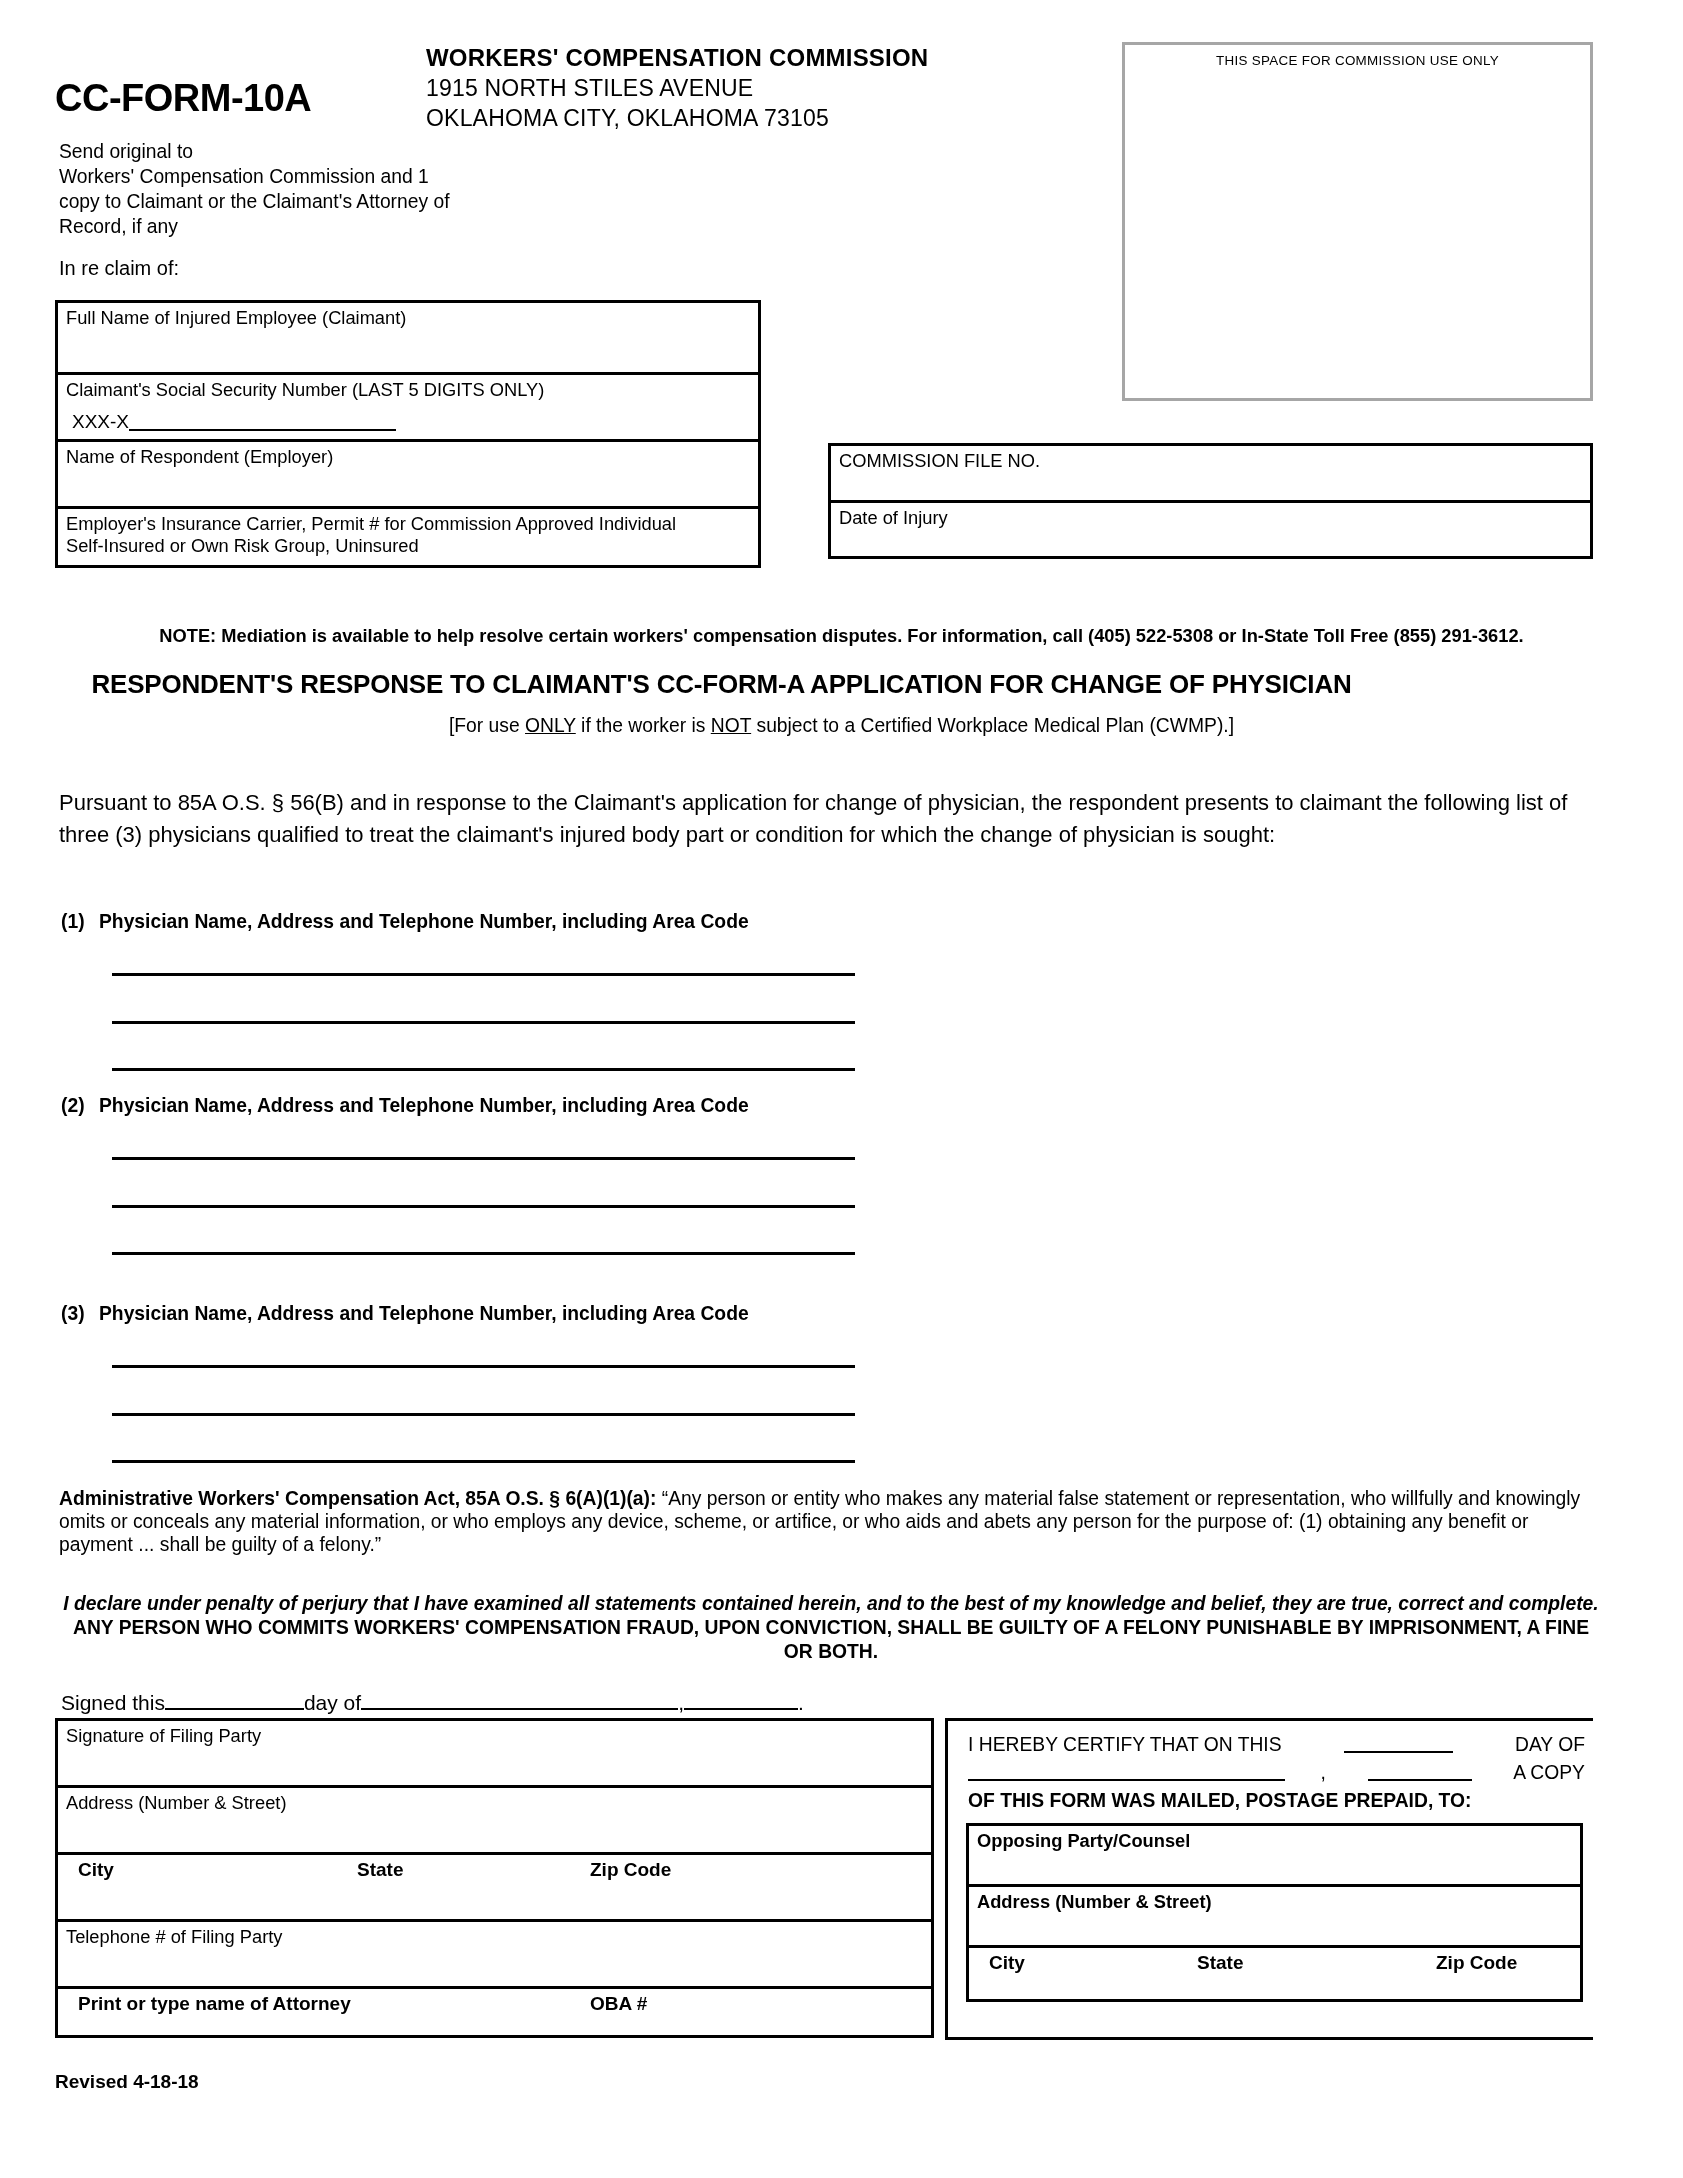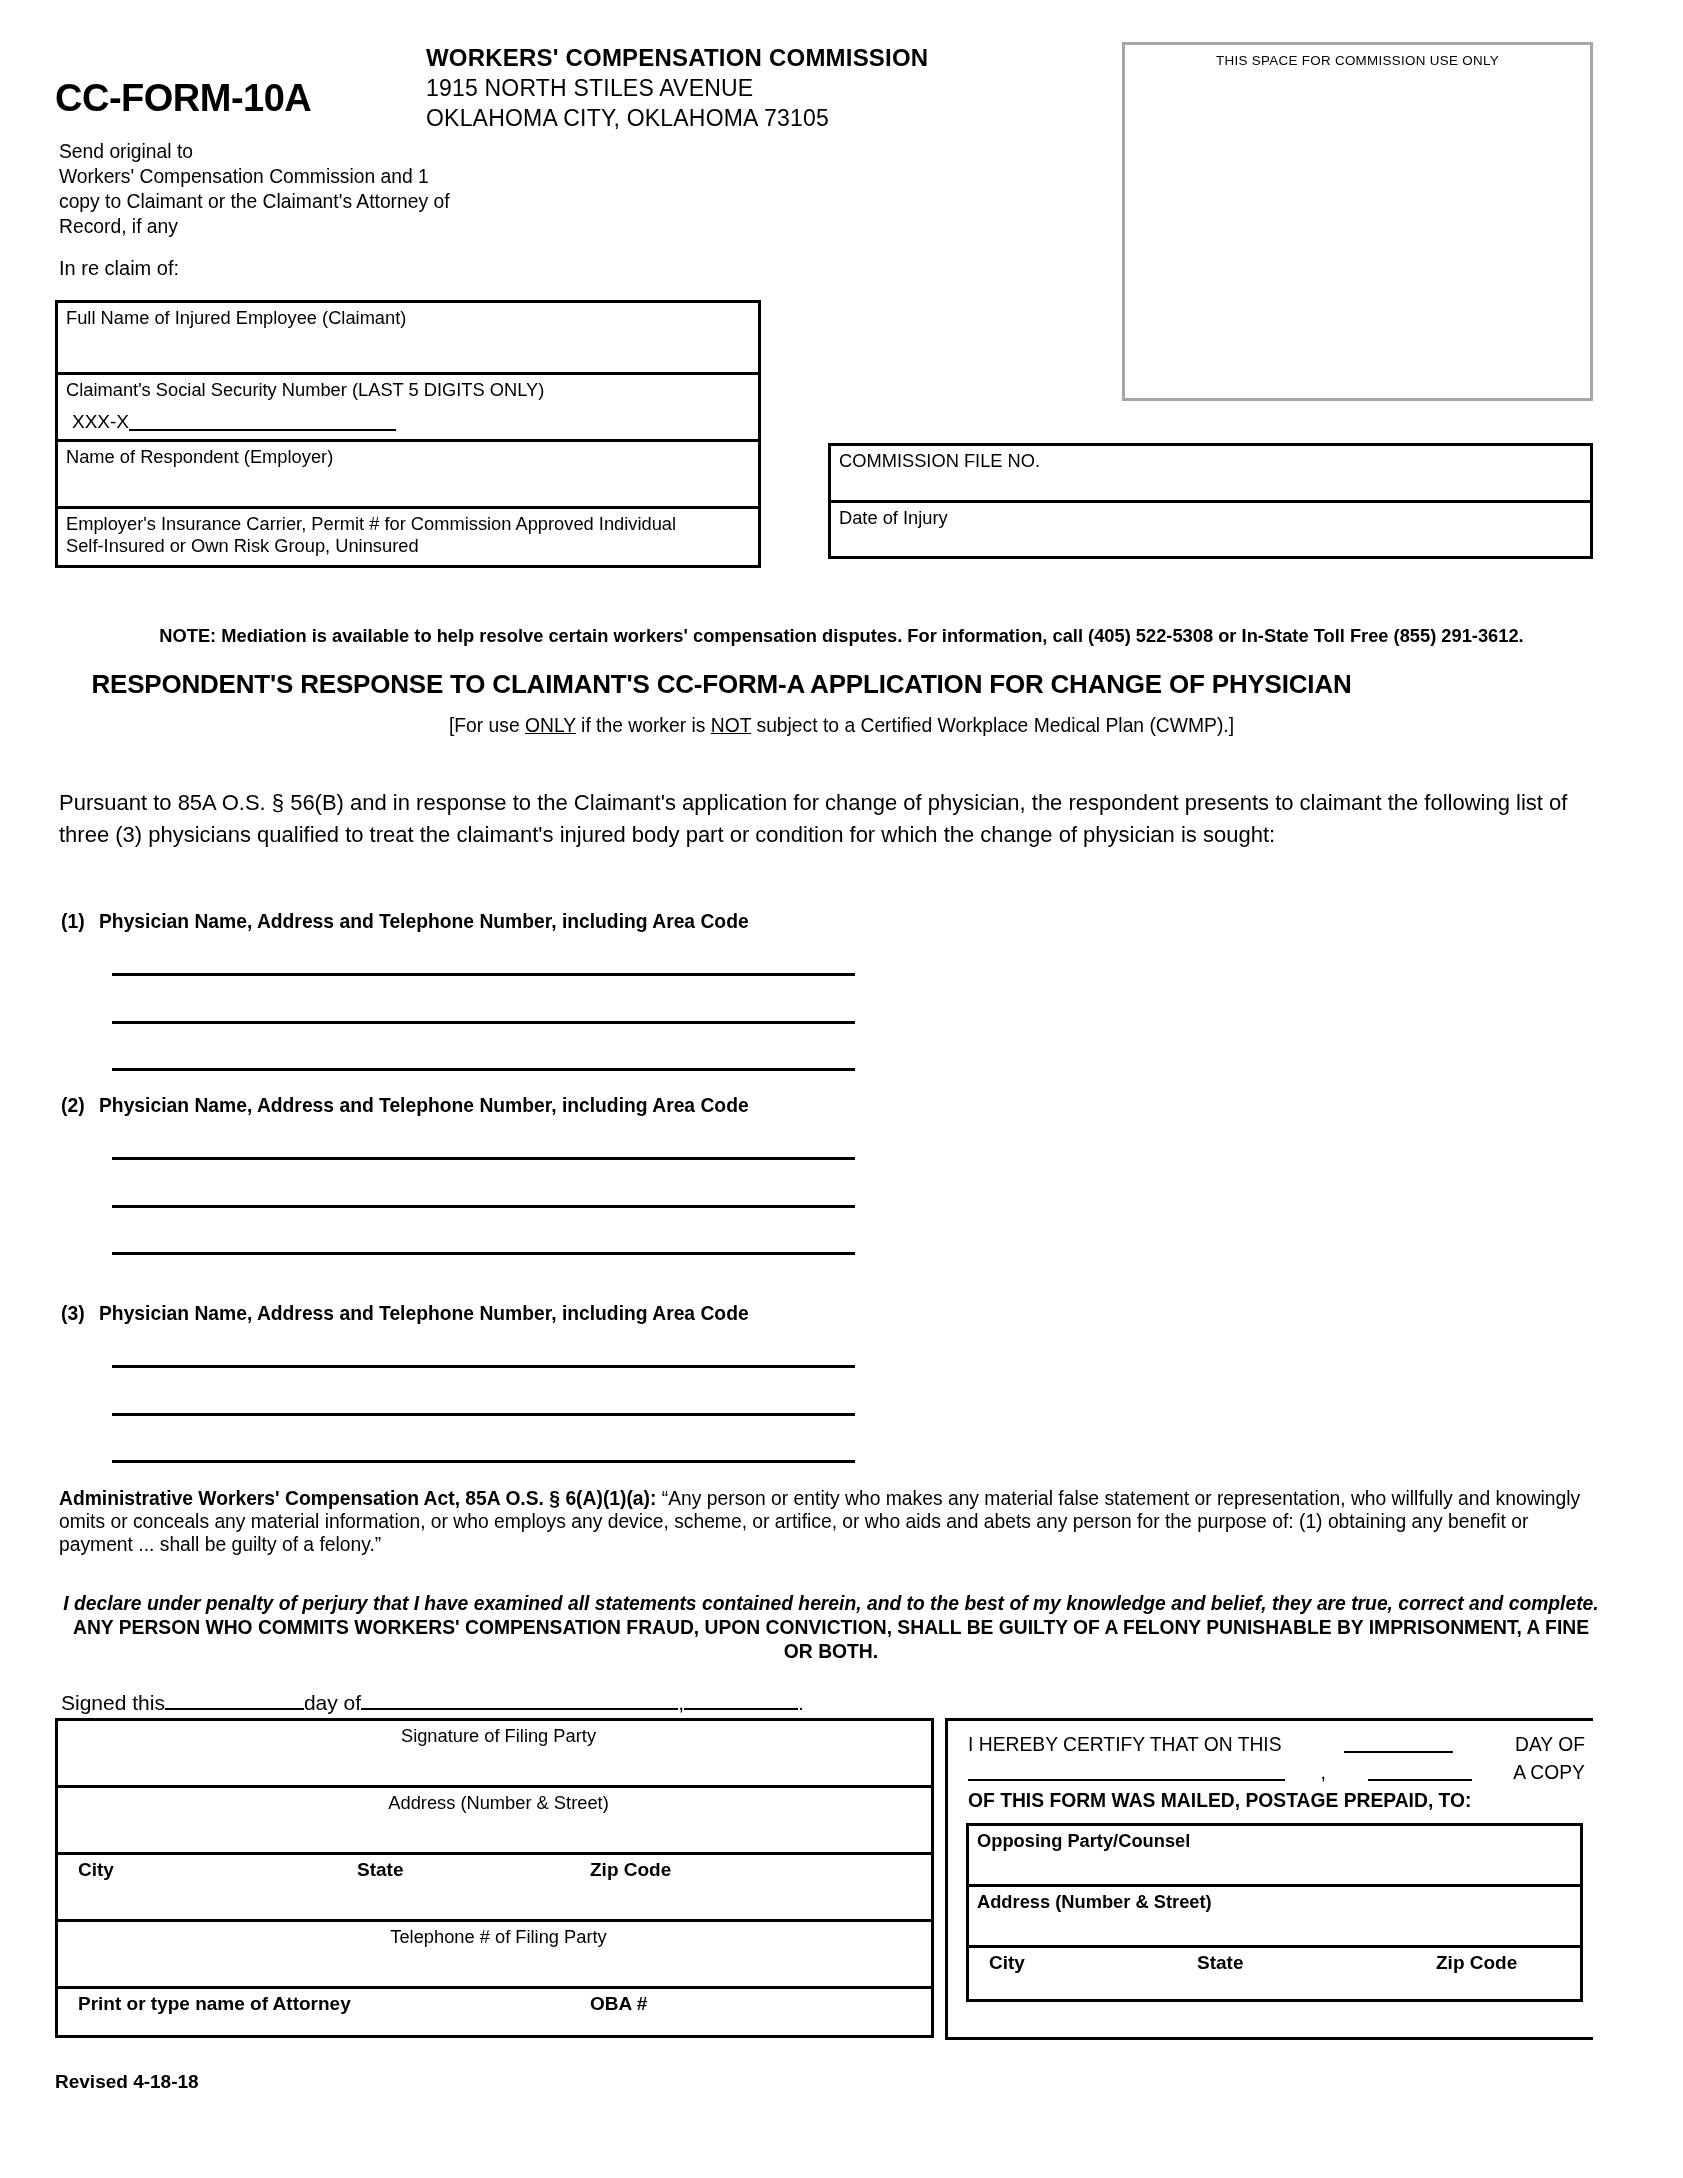--- a/index.html
+++ b/index.html
@@ -202,21 +202,20 @@
     white-space: nowrap;
   }
   .ul-sm { display: inline-block; border-bottom: 2px solid #000; height: 19px; }
 
   
   .bot-left {
     position: absolute;
     left: 55px;
     top: 1718px;
     width: 879px;
-    text-align: center;
   }
   .bot-right-outer {
     position: absolute;
     left: 945px;
     top: 1718px;
     width: 648px;
     height: 322px;
     border-left: 3px solid #000;
     border-top: 3px solid #000;
     border-bottom: 3px solid #000;

